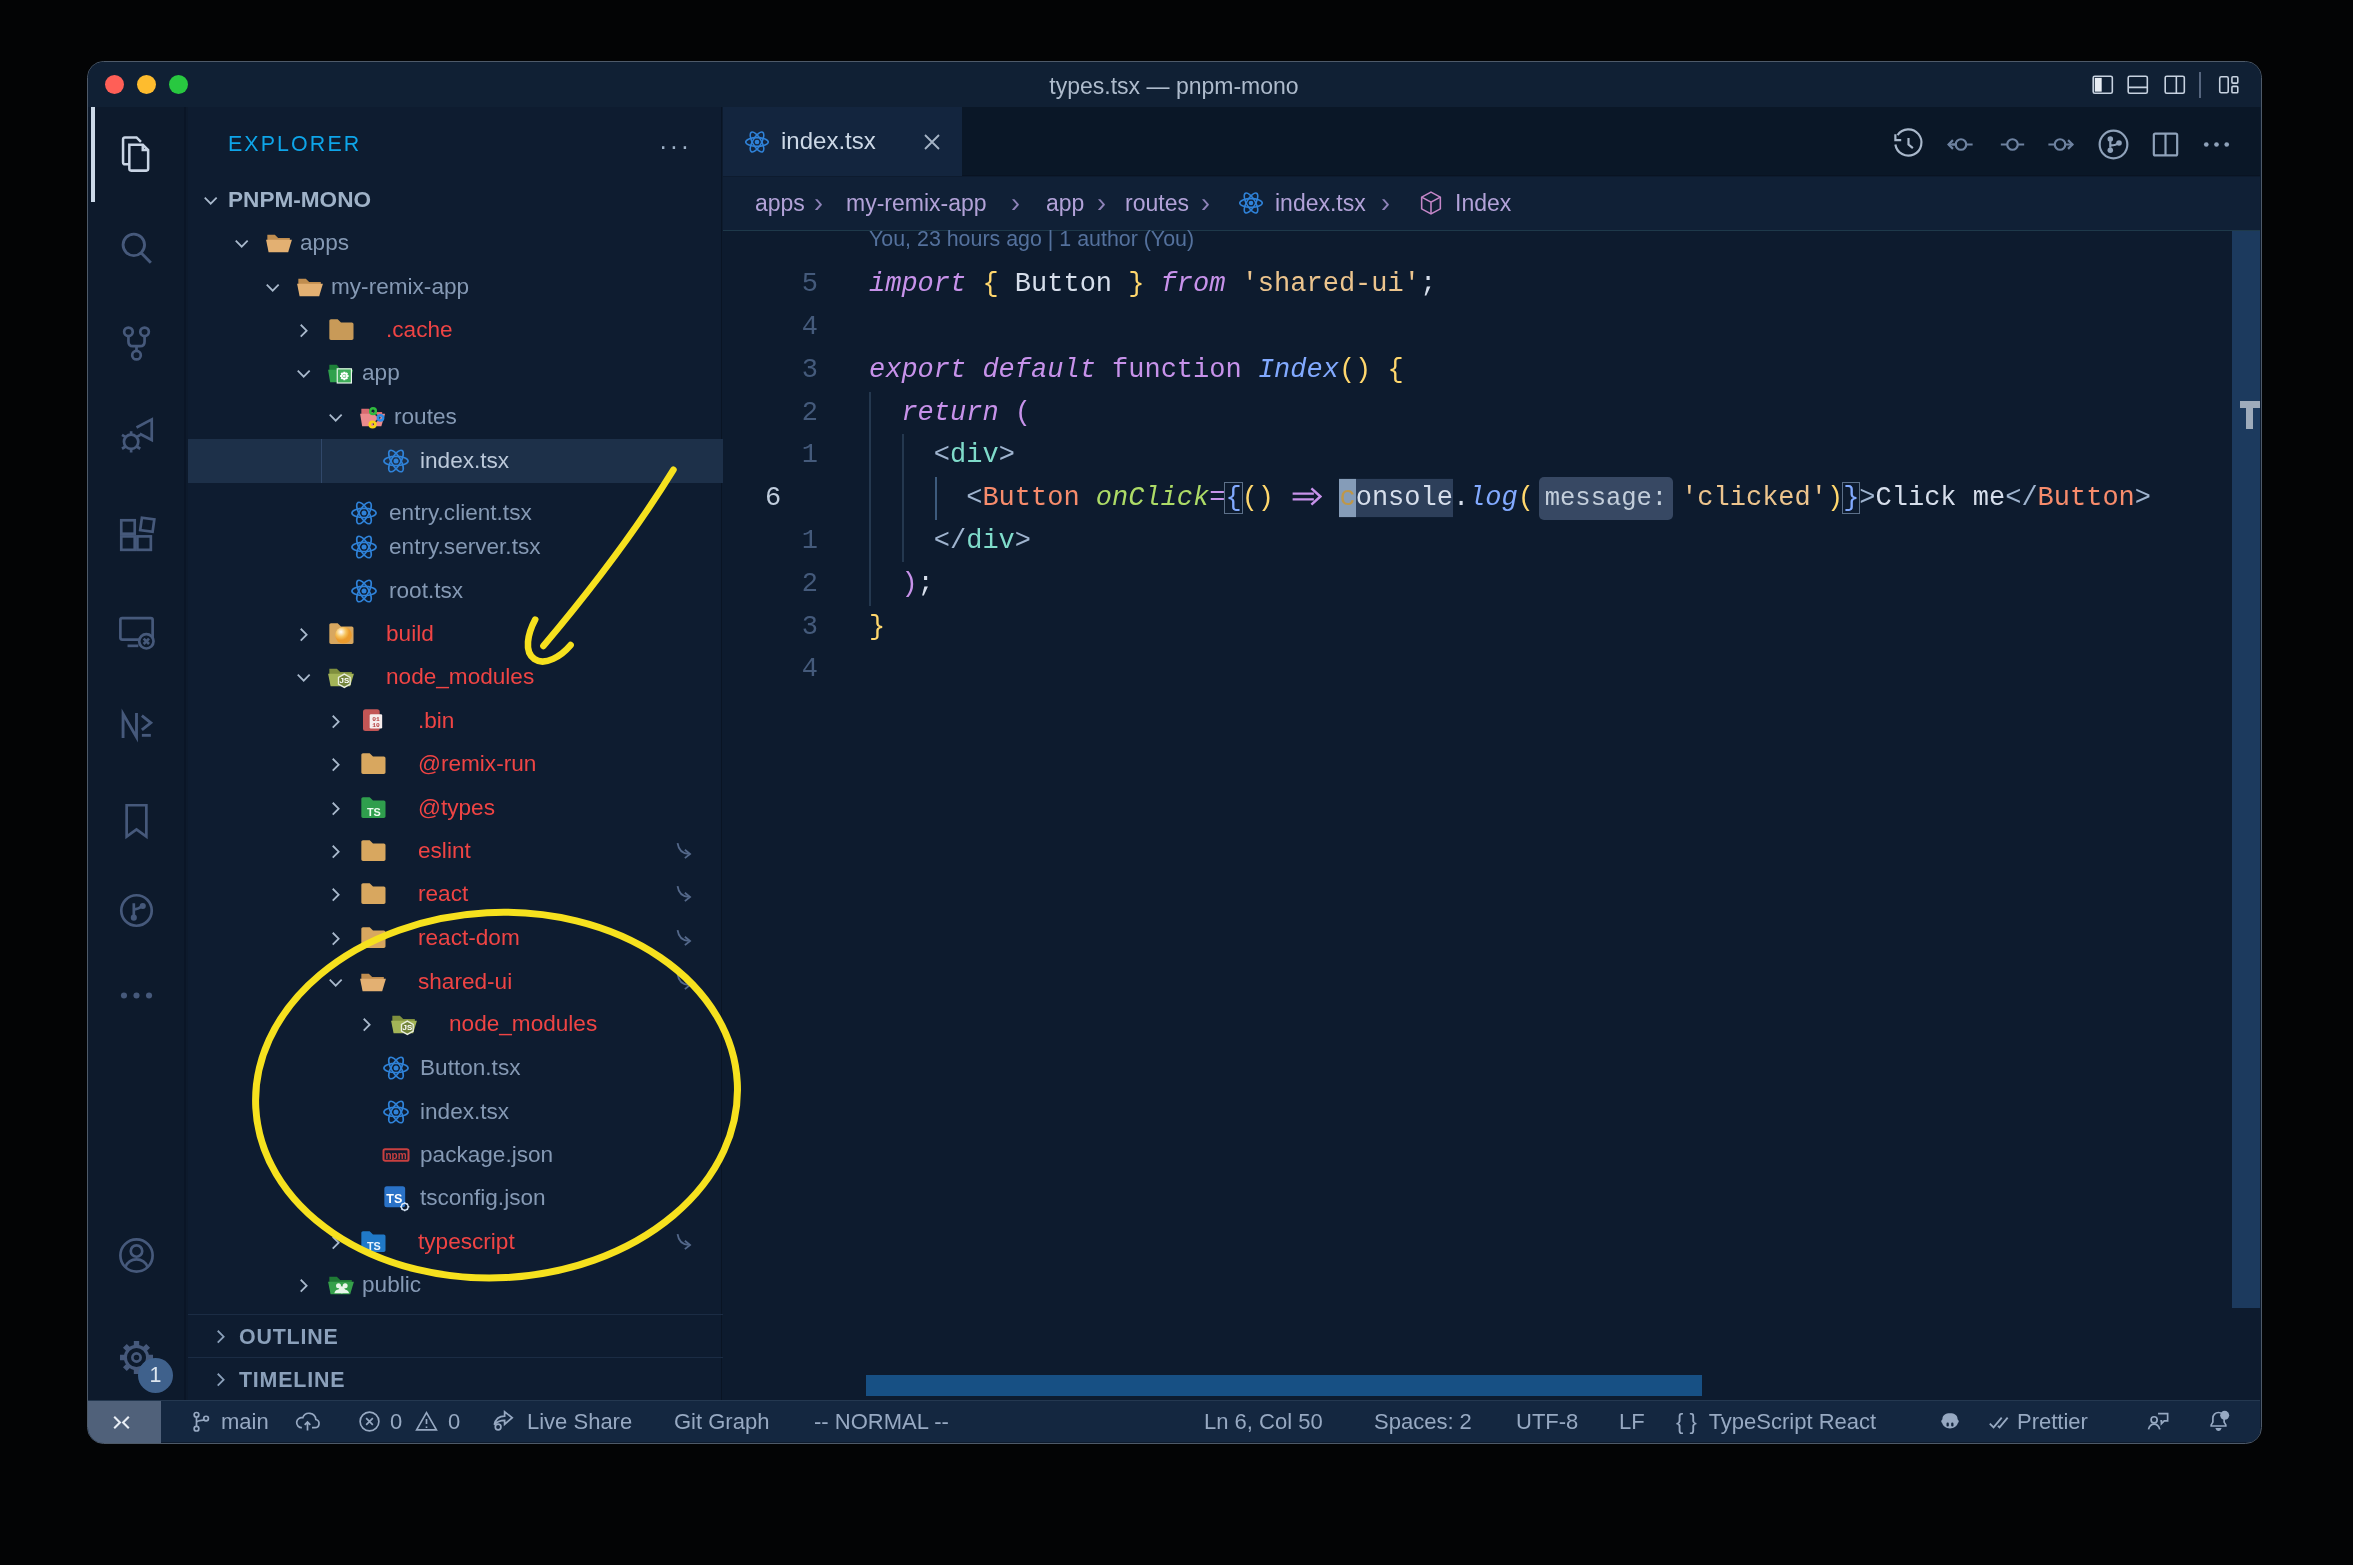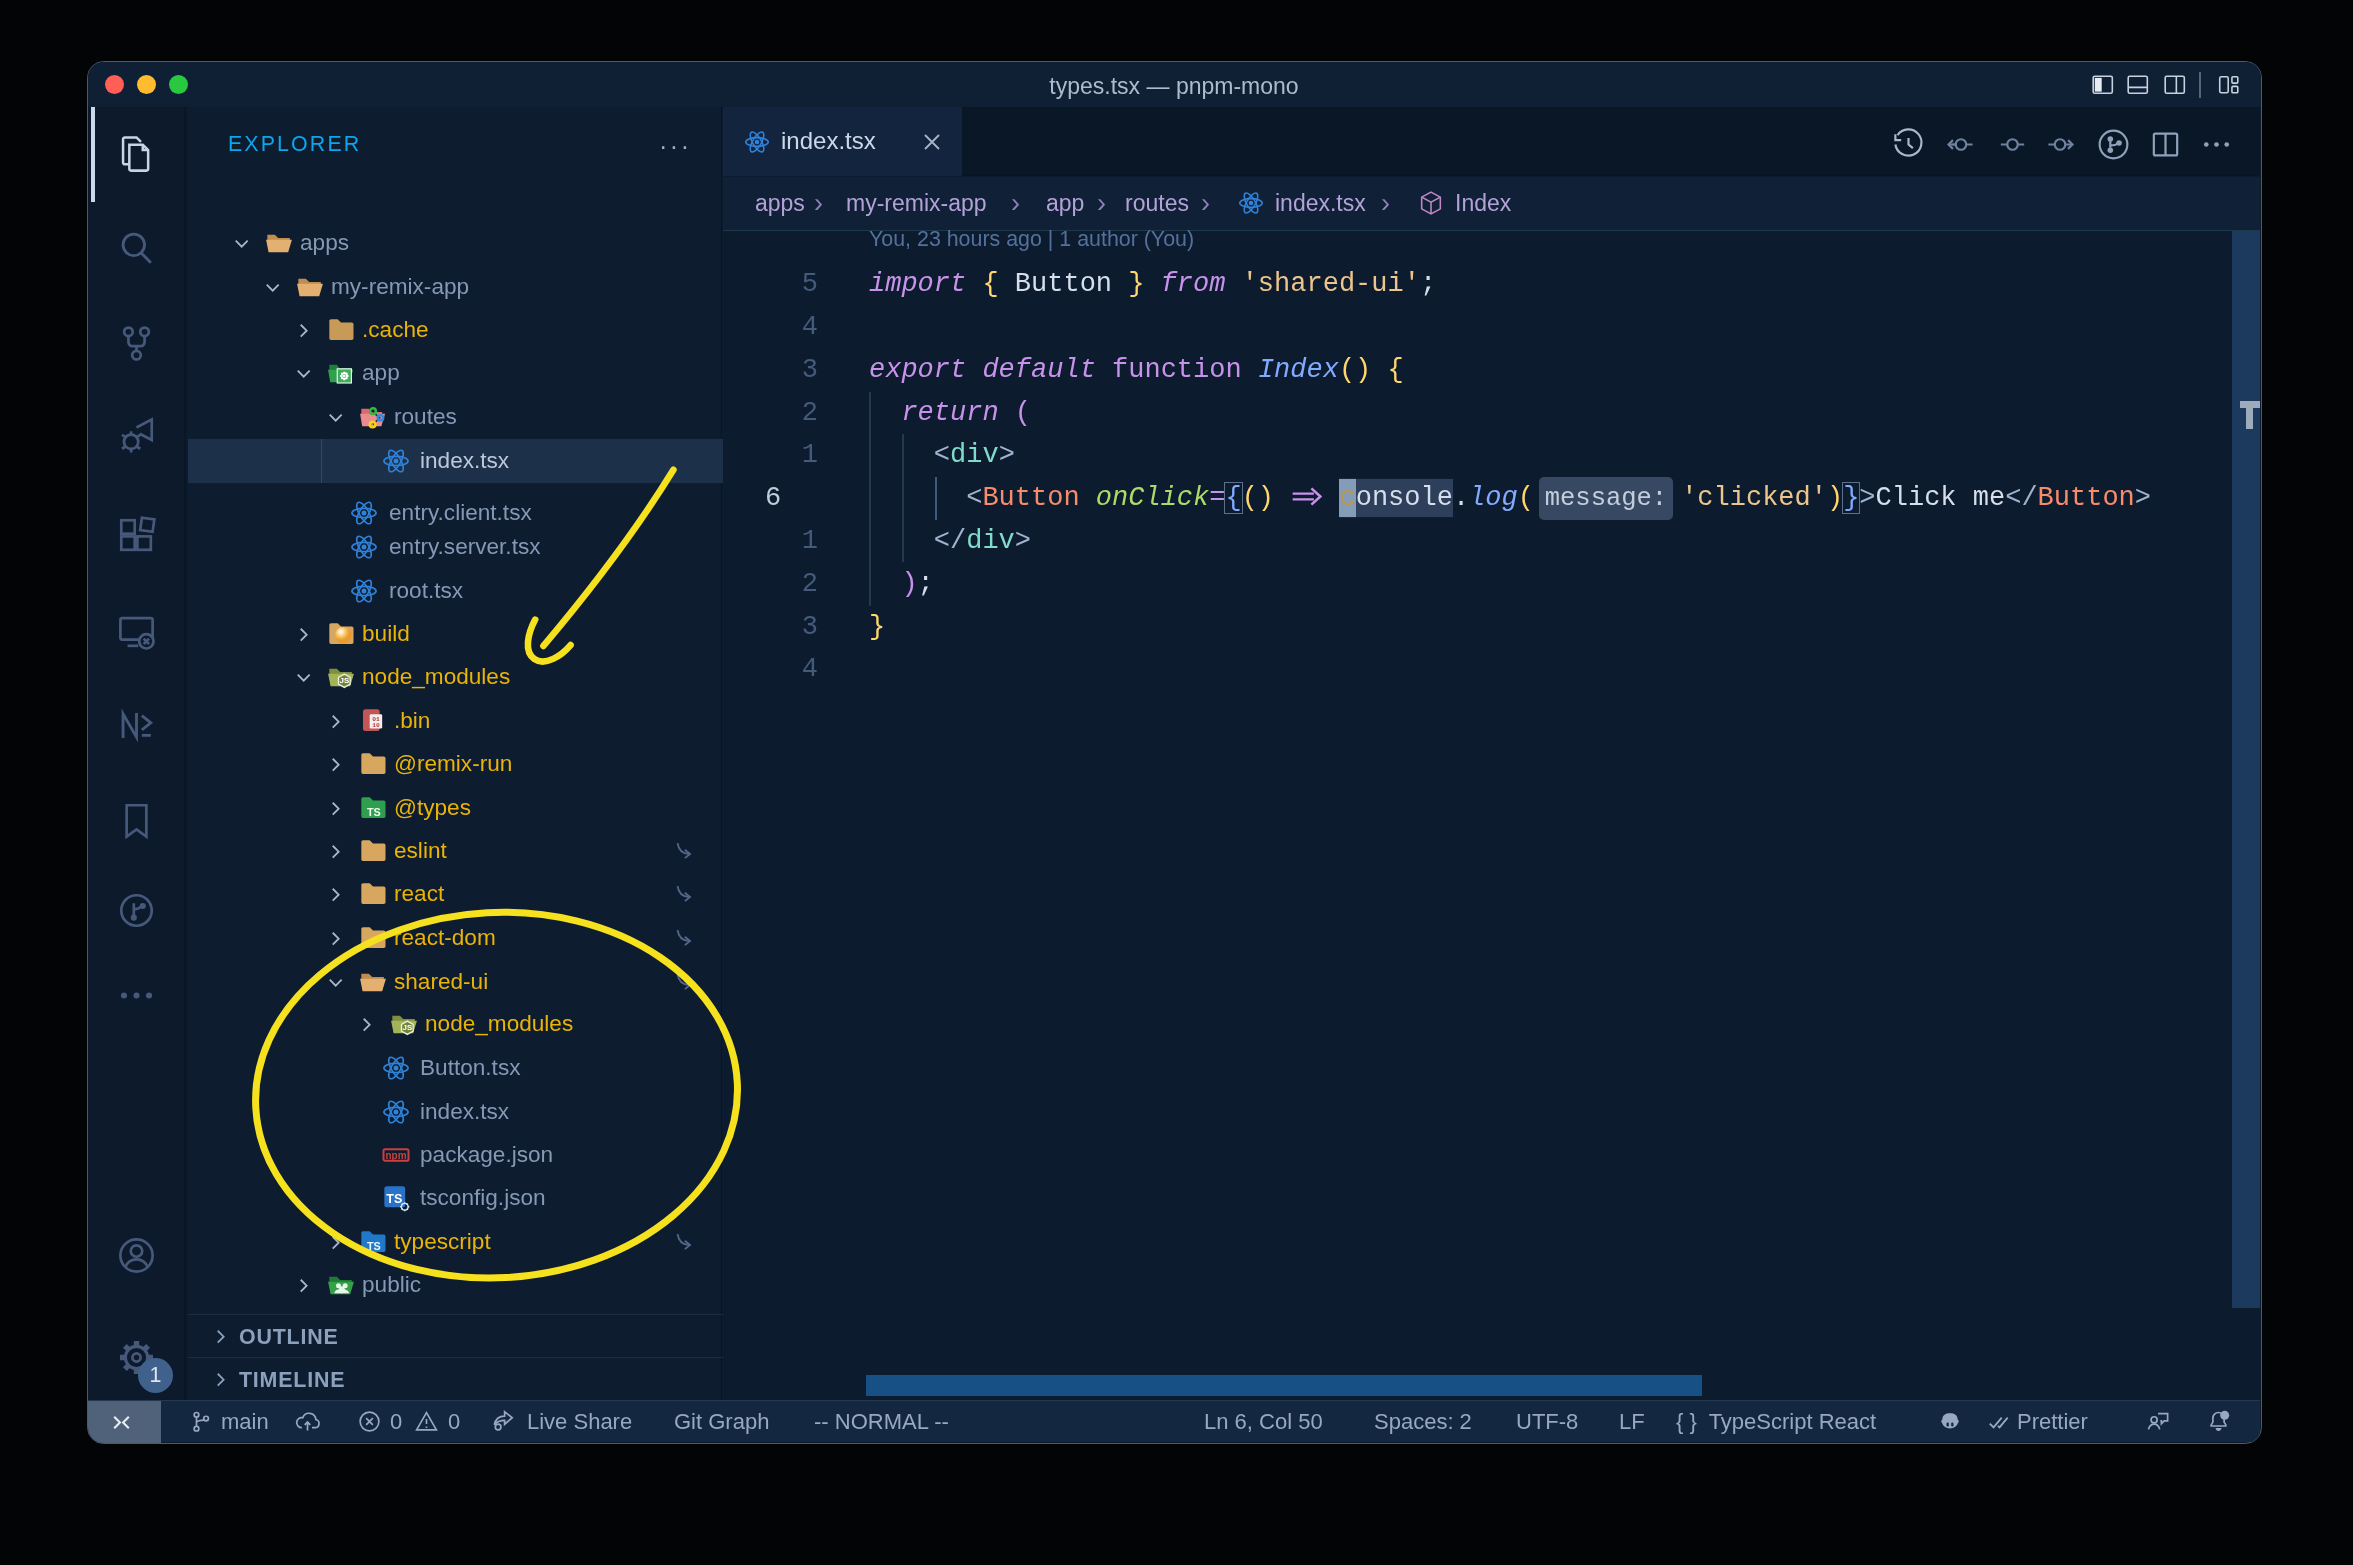--- a/index.html
+++ b/index.html
@@ -21,21 +21,21 @@
   #actbar .ico { position:absolute; left:27px; width:43px; height:43px; color:#46597b; }
   #actbar .ico svg { width:43px; height:43px; }
   #act-ind { position:absolute; left:2.5px; top:0px; width:4.1px; height:95px; background:#ccd9e8; }
   
   #sidebar { position:absolute; left:100px; top:45px; width:534px; height:1293px; background:#0e1c30; border-right:0.8px solid #091423; }
   #expl-h { position:absolute; top:25px; left:40px; color:#0ea5e9; font-size:21.4px; letter-spacing:2.1px; }
   .row { position:absolute; left:0; width:536px; height:44px; }
   .row .chev { position:absolute; top:11.5px; width:21.4px; height:21.4px; color:#a9b9cc; }
   .row .fico { position:absolute; top:7.4px; width:30px; height:30px; }
   .row .lbl { position:absolute; top:9px; font-size:22.6px; color:#8599b4; white-space:nowrap; }
-  .row .lbl.dim { color:#eab308; }
+  .row .lbl.dim { color:#ef4444;margin-left:24px; }
   .row.sel { background:#1d3049; }
   .row.sel .lbl { color:#bcc9da; }
   .slink { position:absolute; top:10px; left:484px; width:25px; height:25px; color:#54688a; }
   .shdr { position:absolute; left:0; width:536px; height:43px; border-top:0.8px solid #1b2c44; }
   .shdr .chev { position:absolute; left:22px; top:10.7px; width:21.4px; height:21.4px; color:#8ba0ba; }
   .shdr .t { position:absolute; left:51px; top:10px; color:#8ba0ba; font-size:21.4px; font-weight:bold; letter-spacing:0.8px; }
   
   #editor { position:absolute; left:635px; top:45px; width:1537px; height:1293px; background:#0d1b2e; }
   #tabstrip { position:absolute; left:0; top:0; width:1537px; height:69px; background:#0a1727; border-bottom:0.8px solid #091322; }
   #tab1 { position:absolute; left:0; top:0; width:239px; height:69px; background:#13253e; }
@@ -173,20 +173,26 @@
           <circle cx="12" cy="12" r="6.2" stroke-width="1.7"></circle>
           <circle cx="12" cy="12" r="2.3" stroke-width="1.5"></circle>
           <path stroke-width="3" d="M18.4 12.0L21.2 12.0 M16.5 16.5L18.5 18.5 M12.0 18.4L12.0 21.2 M7.5 16.5L5.5 18.5 M5.6 12.0L2.8 12.0 M7.5 7.5L5.5 5.5 M12.0 5.6L12.0 2.8 M16.5 7.5L18.5 5.5"></path>
         </svg></div>
     <div style="position:absolute;left:50px;top:1251px;width:35px;height:35px;border-radius:50%;background:#3f618c;color:#dde6ef;text-align:center;font-size:21.4px;line-height:35px;">1</div>
   </div>
   <div id="sidebar">
     <div id="expl-h">EXPLORER</div>
     <div style="position:absolute;left:471px;top:25px;color:#9db0c6;font-size:25px;letter-spacing:2.5px;">···</div>
 
+    <div class="row" style="top:71px;">
+      <div class="chev" style="left:11.5px;"><svg viewBox="0 0 36 36" fill="none" stroke="currentColor" stroke-width="3">
+            <path d="M8 13l10 10 10-10"></path>
+          </svg></div>
+      <div class="lbl" style="left:40px;color:#9fb2c8;font-weight:bold;">PNPM-MONO</div>
+    </div>
     <div class="row" style="top:114px;">
       <div class="chev" style="left:43px;"><svg viewBox="0 0 36 36" fill="none" stroke="currentColor" stroke-width="3">
             <path d="M8 13l10 10 10-10"></path>
           </svg></div>
       <div class="fico" style="left:76px;"><svg viewBox="0 0 36 36">
             <path d="M4 8h9l4 4h14v3H4z" fill="#c08d4f"></path>
             <path d="M2.5 14h31L29 29H5.5z" fill="#e3b072"></path>
           </svg></div>
       <div class="lbl" style="left:112px;">apps</div>
     </div>

